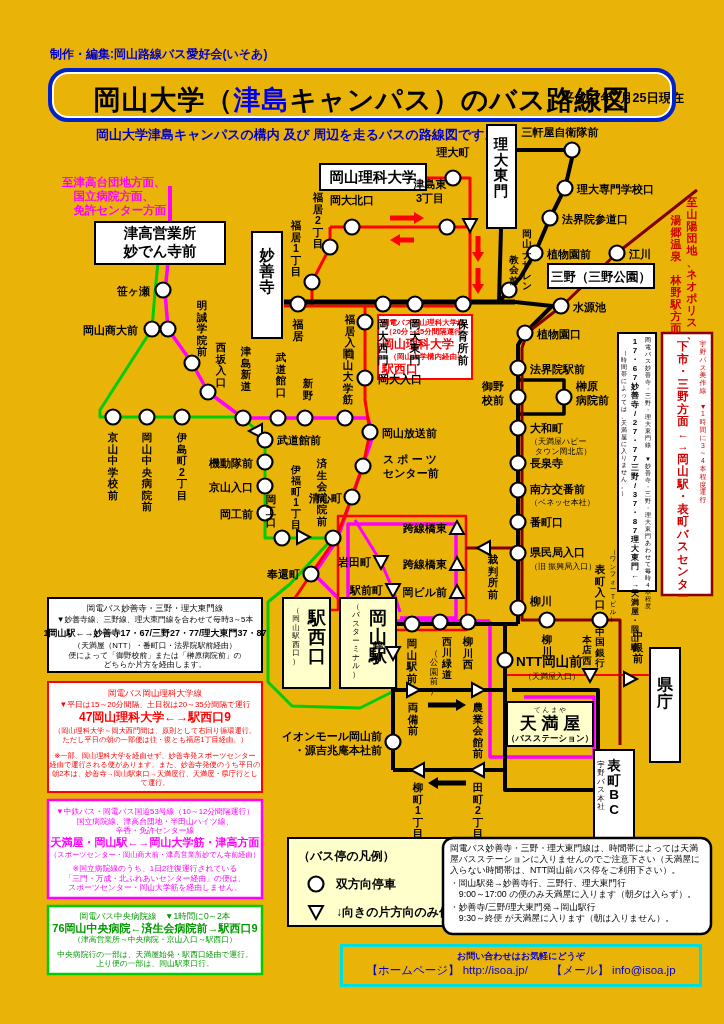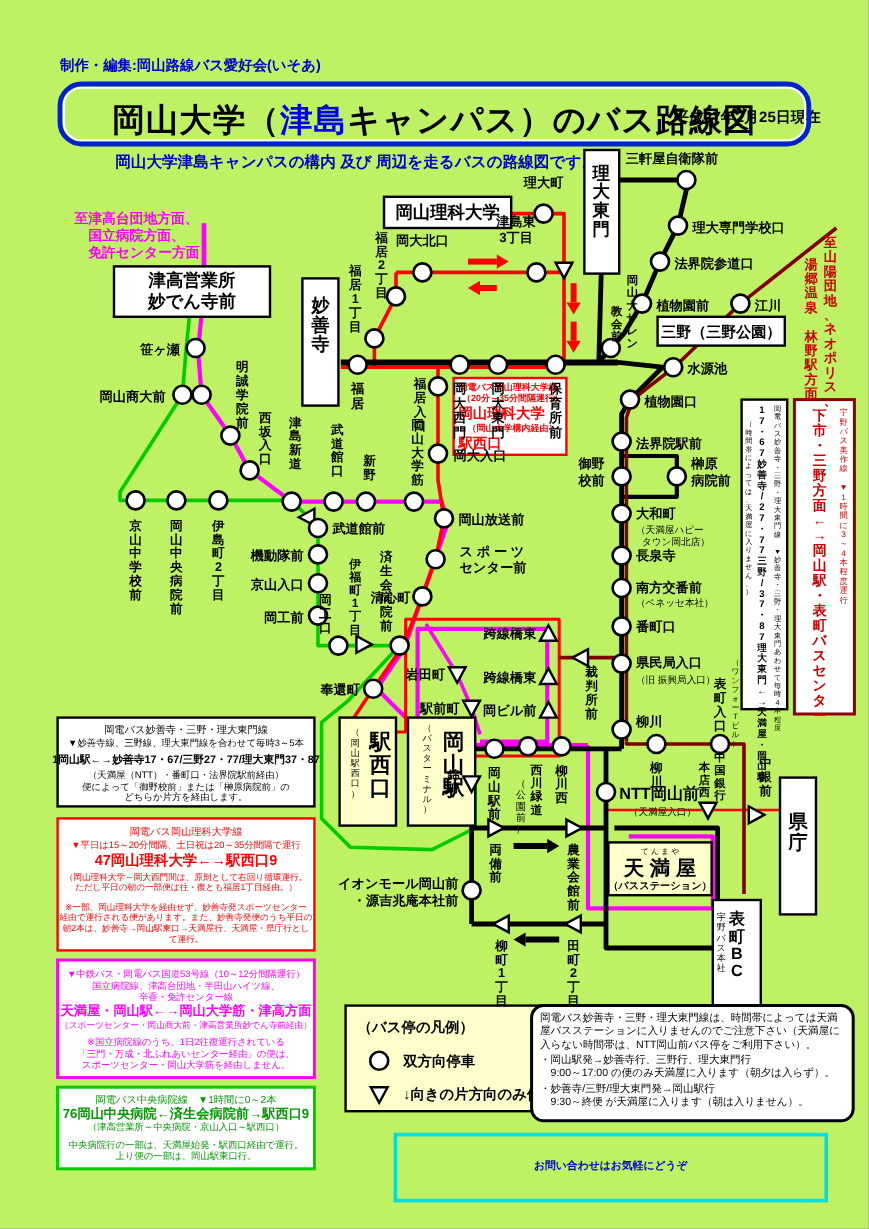--- a/index.html
+++ b/index.html
@@ -1,27 +1,27 @@
 <!DOCTYPE html>
 <html><head>
 <meta charset="utf-8">
 <style>
   html,body{margin:0;padding:0;background:#888;}
-  #page{position:relative;width:724px;height:1024px;background:#bef264;
+  #page{position:relative;width:724px;height:1024px;background:#eab308;
         font-family:"Liberation Sans","DejaVu Sans",sans-serif;overflow:hidden;}
   #credit{position:absolute;left:50px;top:46px;font-size:12px;font-weight:bold;color:#0000cc;}
   #pubdate{position:absolute;right:40px;top:44px;font-size:12.5px;font-weight:bold;color:#000;margin-top:46px;}
   #titlebox{position:absolute;left:48px;right:48px;top:68px;height:46px;
             border:4px solid #0022cc;border-radius:20px;box-shadow:0 0 0 2px #fff inset;
             display:flex;align-items:flex-end;justify-content:center;}
   #titlebox .t{font-size:27px;font-weight:bold;color:#000;letter-spacing:1px;}
   #titlebox .hl{color:#0000ee;}
   #subtitle{position:absolute;left:96px;top:126px;font-size:13px;font-weight:bold;color:#0000cc;}
-  #contactbox{position:absolute;left:328px;top:944px;width:356px;height:34px;
-              border:3px solid #00dddd;text-align:center;padding-top:18px;}
+  #contactbox{position:absolute;left:340px;top:944px;width:356px;height:34px;
+              border:3px solid #00dddd;text-align:center;padding-top:3px;}
   #contactbox .l1{font-size:9px;font-weight:bold;color:#0000cc;}
   #contactbox .l2{font-size:11.5px;color:#0000cc;}
   #map{position:absolute;left:0;top:0;}
   svg text{font-family:"Liberation Sans","DejaVu Sans",sans-serif;}
 </style>
 </head>
 <body>
 
 <div id="page">
   <div id="credit">制作・編集:岡山路線バス愛好会(いそあ)</div>
@@ -310,14 +310,15 @@
       <text x="382" y="740" font-size="11" font-weight="bold" fill="#000" text-anchor="end"><tspan x="382" dy="0">イオンモール岡山前</tspan><tspan x="382" dy="14">・源吉兆庵本社前</tspan></text>
       <text x="418" y="782" font-size="10.5" font-weight="bold" fill="#000" text-anchor="middle"><tspan x="418" dy="9.450000000000001">柳</tspan><tspan x="418" dy="11.5">町</tspan><tspan x="418" dy="11.5">1</tspan><tspan x="418" dy="11.5">丁</tspan><tspan x="418" dy="11.5">目</tspan></text>
       <text x="478" y="782" font-size="10.5" font-weight="bold" fill="#000" text-anchor="middle"><tspan x="478" dy="9.450000000000001">田</tspan><tspan x="478" dy="11.5">町</tspan><tspan x="478" dy="11.5">2</tspan><tspan x="478" dy="11.5">丁</tspan><tspan x="478" dy="11.5">目</tspan></text>
       <text x="62" y="186" font-size="11.5" font-weight="bold" fill="#ff00ff" text-anchor="start"><tspan x="62" dy="0">至津高台団地方面、</tspan><tspan x="62" dy="14">　国立病院方面、</tspan><tspan x="62" dy="14">　免許センター方面</tspan></text>
       <text x="692" y="196" font-size="11" font-weight="bold" fill="#cc0000" text-anchor="middle"><tspan x="692" dy="9.9">至</tspan><tspan x="692" dy="12">山</tspan><tspan x="692" dy="12">陽</tspan><tspan x="692" dy="12">団</tspan><tspan x="692" dy="12">地</tspan><tspan x="692" dy="12">、</tspan><tspan x="692" dy="12">ネ</tspan><tspan x="692" dy="12">オ</tspan><tspan x="692" dy="12">ポ</tspan><tspan x="692" dy="12">リ</tspan><tspan x="692" dy="12">ス</tspan><tspan x="692" dy="12">、</tspan></text>
       <text x="676" y="214" font-size="11" font-weight="bold" fill="#cc0000" text-anchor="middle"><tspan x="676" dy="9.9">湯</tspan><tspan x="676" dy="12">郷</tspan><tspan x="676" dy="12">温</tspan><tspan x="676" dy="12">泉</tspan><tspan x="676" dy="12">　</tspan><tspan x="676" dy="12">林</tspan><tspan x="676" dy="12">野</tspan><tspan x="676" dy="12">駅</tspan><tspan x="676" dy="12">方</tspan><tspan x="676" dy="12">面</tspan></text>
     </svg>
 
   <div id="contactbox">
     <div class="l1">お問い合わせはお気軽にどうぞ</div>
+    <div class="l2">【ホームページ】 http://isoa.jp/　　【メール】 info@isoa.jp</div>
   </div>
 </div>
 
 </body></html>

